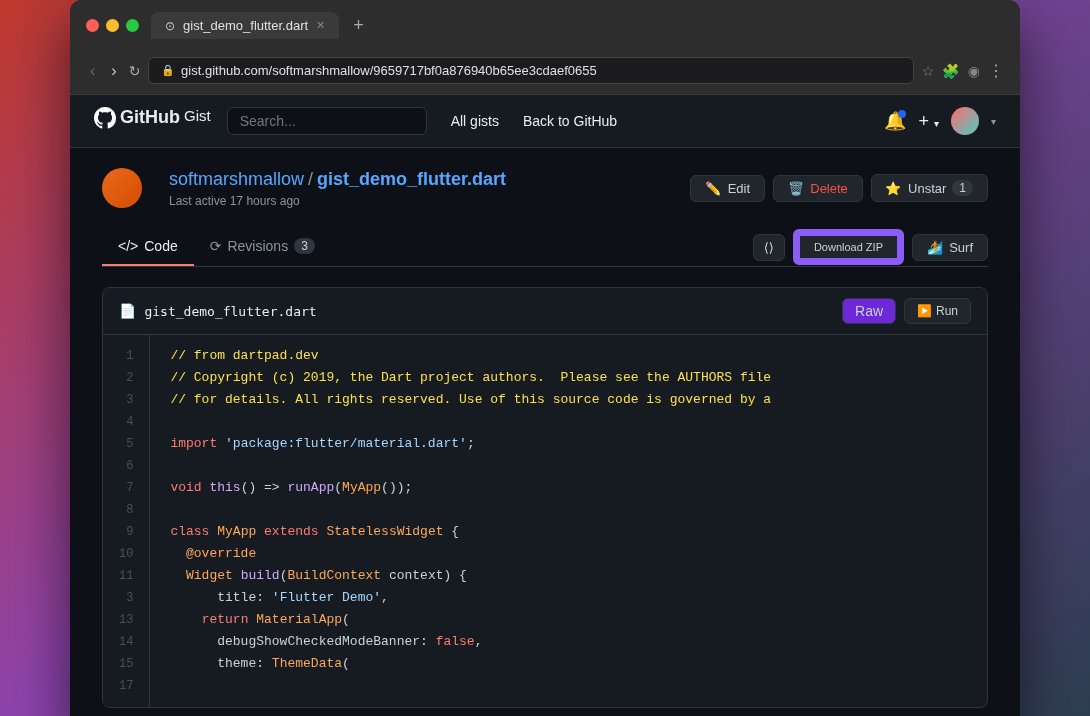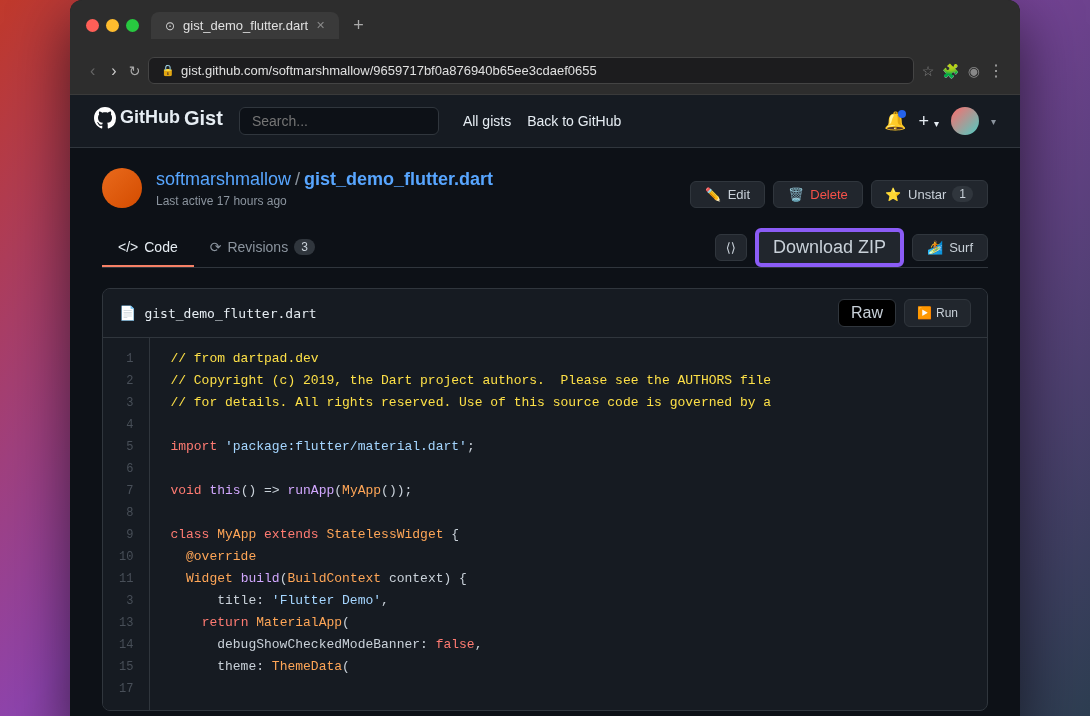--- a/index.html
+++ b/index.html
@@ -167,40 +167,40 @@
       font-size: 18px;
       font-weight: 600;
     }
 
     .gh-logo-icon {
       font-size: 22px;
       color: #e6edf3;
     }
 
     .gh-logo-gist {
-      font-size: 20px;
-      font-weight: 700;
+      font-size: 15px;
+      font-weight: 400;
       color: #e6edf3;
     }
 
     .gh-search {
       background: #0d1117;
       border: 1px solid #30363d;
       border-radius: 6px;
       padding: 5px 12px;
       color: #8b949e;
       font-size: 14px;
       width: 200px;
       outline: none;
     }
 
     .gh-nav {
       display: flex;
       align-items: center;
-      gap: 16px;
+      gap: 24px;
       margin-left: 8px;
     }
 
     .gh-nav-link {
       color: #e6edf3;
       font-size: 14px;
       text-decoration: none;
       cursor: pointer;
     }
 
@@ -246,22 +246,22 @@
       cursor: pointer;
     }
 
     
     .gist-content {
       padding: 20px 32px;
     }
 
     .gist-meta {
       display: flex;
-      align-items: flex-end;
-      gap: 14px;
+      align-items: center;
+      gap: 27px;
       margin-bottom: 20px;
     }
 
     .gist-author-avatar {
       width: 40px;
       height: 40px;
       border-radius: 50%;
       background: linear-gradient(135deg, #e96a1c, #d44c00);
       flex-shrink: 0;
     }
@@ -388,25 +388,25 @@
       border: 1px solid #30363d;
       border-radius: 6px;
       color: #c9d1d9;
       padding: 5px 10px;
       font-size: 13px;
       cursor: pointer;
     }
 
     .download-btn {
       background: #21262d;
-      border: 4px solid #8b5cf6;
+      border: 7px solid #8b5cf6;
       border-radius: 6px;
       color: #c9d1d9;
       padding: 5px 14px;
-      font-size: 18px;
+      font-size: 11px;
       cursor: pointer;
     }
 
     .surf-btn {
       background: #21262d;
       border: 1px solid #30363d;
       border-radius: 6px;
       color: #c9d1d9;
       padding: 5px 14px;
       font-size: 13px;
@@ -446,26 +446,26 @@
       color: #8b949e;
       font-size: 14px;
     }
 
     .code-actions {
       display: flex;
       gap: 8px;
     }
 
     .raw-btn {
-      background: #000000;
+      background: #6d28d9;
       border: 1px solid #30363d;
       border-radius: 6px;
       color: #c9d1d9;
       padding: 4px 12px;
-      font-size: 16px;
+      font-size: 14px;
       cursor: pointer;
     }
 
     .run-btn {
       background: #21262d;
       border: 1px solid #30363d;
       border-radius: 6px;
       color: #c9d1d9;
       padding: 4px 12px;
       font-size: 12px;

